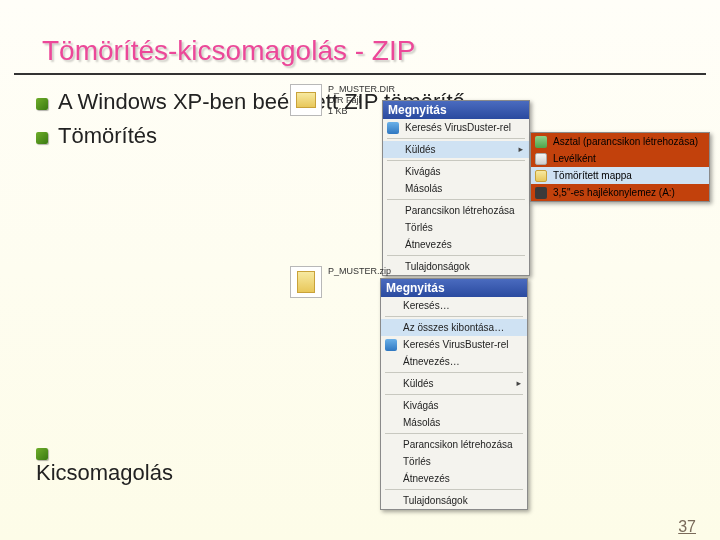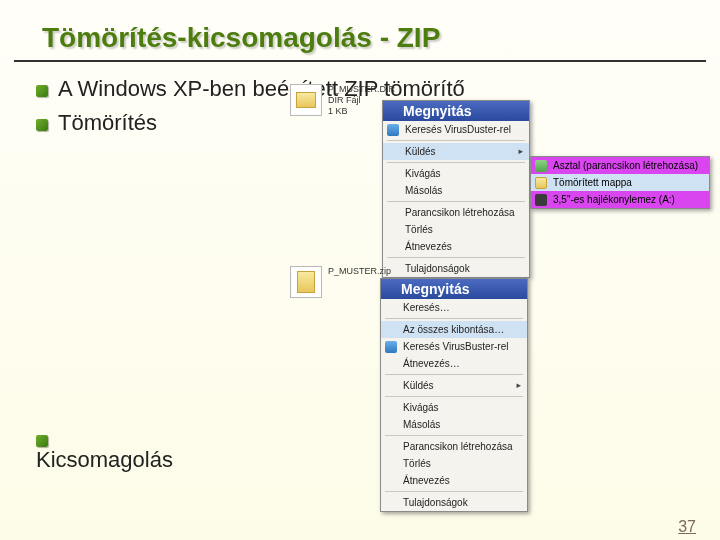--- a/index.html
+++ b/index.html
@@ -5,26 +5,26 @@
   * { box-sizing: border-box; margin: 0; padding: 0; }
   body {
     width: 720px; height: 540px;
     background: linear-gradient(to bottom, #fffef8 0%, #fdfce8 100%);
     font-family: Verdana, Arial, sans-serif;
     position: relative;
     overflow: hidden;
   }
   .title {
     font-size: 28px;
-    font-weight: bold;
-    color: #4d7c0f;
+    font-weight: normal;
+    color: #ec4899;
     text-shadow: 2px 2px 2px rgba(0,0,0,0.2);
     padding: 18px 0 6px 28px;
     border-bottom: 2px solid #333;
-    margin: 4px 14px 14px 14px;
+    margin: 17px 14px 14px 14px;
   }
   .bullets { padding-left: 36px; }
   .bullet-row {
     display: flex; align-items: flex-start;
     font-size: 22px; color: #222;
     margin-bottom: 8px;
   }
   .bullet-icon {
     width: 12px; height: 12px;
     background: linear-gradient(135deg,#6fae2a,#3a7a12);
@@ -64,21 +64,21 @@
     background: #f4f3ee;
     border: 1px solid #8a8a8a;
     box-shadow: 2px 2px 4px rgba(0,0,0,0.35);
     font-size: 10px;
     color: #222;
     width: 148px;
   }
   .ctx-header {
     background: linear-gradient(#4a6bbf,#2a4a9f);
     color: #fff; font-weight: bold;
-    padding: 2px 20px; font-size: 14px;
+    padding: 2px 5px; font-size: 12px;
   }
   .ctx-item {
     padding: 3px 8px 3px 22px;
     position: relative;
     white-space: nowrap;
     overflow: hidden; text-overflow: ellipsis;
   }
   .ctx-item.hi { background: #cfe2f3; }
   .ctx-item.arrow::after {
     content: "▸"; position: absolute; right: 6px; top: 3px;
@@ -93,26 +93,25 @@
   }
   .ico-shield { background: linear-gradient(#6ab0e8,#2f77c1); }
   .ico-desk   { background: linear-gradient(#8ed18a,#4fa54b); }
   .ico-doc    { background: linear-gradient(#f2d07a,#d6a63c); }
   .ico-mail   { background: linear-gradient(#f5f5f5,#cfcfcf); border:1px solid #aaa; }
   .ico-zip    { background: linear-gradient(#f7e9a0,#e8c75a); border:1px solid #c9a23a; }
   .ico-floppy { background: #3a3a3a; }
 
   .submenu {
     position: absolute;
-    background: #d946ef;
+    background: #c2410c;
     border: 1px solid #8a8a8a;
     box-shadow: 2px 2px 4px rgba(0,0,0,0.35);
     font-size: 10px;
     width: 180px;
-    margin-top: 24px;
   }
 
   .slidenum {
     position: absolute; right: 24px; bottom: 4px;
     font-size: 16px; color: #7a6a5a; text-decoration: underline;
   }
 </style>
 </head>
 <body>
 
@@ -153,20 +152,21 @@
   <div class="sep"></div>
   <div class="ctx-item"><span>Parancsikon létrehozása</span></div>
   <div class="ctx-item"><span>Törlés</span></div>
   <div class="ctx-item"><span>Átnevezés</span></div>
   <div class="sep"></div>
   <div class="ctx-item"><span>Tulajdonságok</span></div>
 </div>
 
 <div class="submenu" style="left:530px; top:132px;">
   <div class="ctx-item"><span class="sm-ico ico-desk"></span><span>Asztal (parancsikon létrehozása)</span></div>
+  <div class="ctx-item"><span class="sm-ico ico-mail"></span><span>Levélként</span></div>
   <div class="ctx-item hi"><span class="sm-ico ico-zip"></span><span>Tömörített mappa</span></div>
   <div class="ctx-item"><span class="sm-ico ico-floppy"></span><span>3,5"-es hajlékonylemez (A:)</span></div>
 </div>
 
 <div class="file-icon-box" style="left:290px; top:266px;">
   <div class="file-icon zip"></div>
   <div class="file-meta">
     <div>P_MUSTER.zip</div>
   </div>
 </div>

